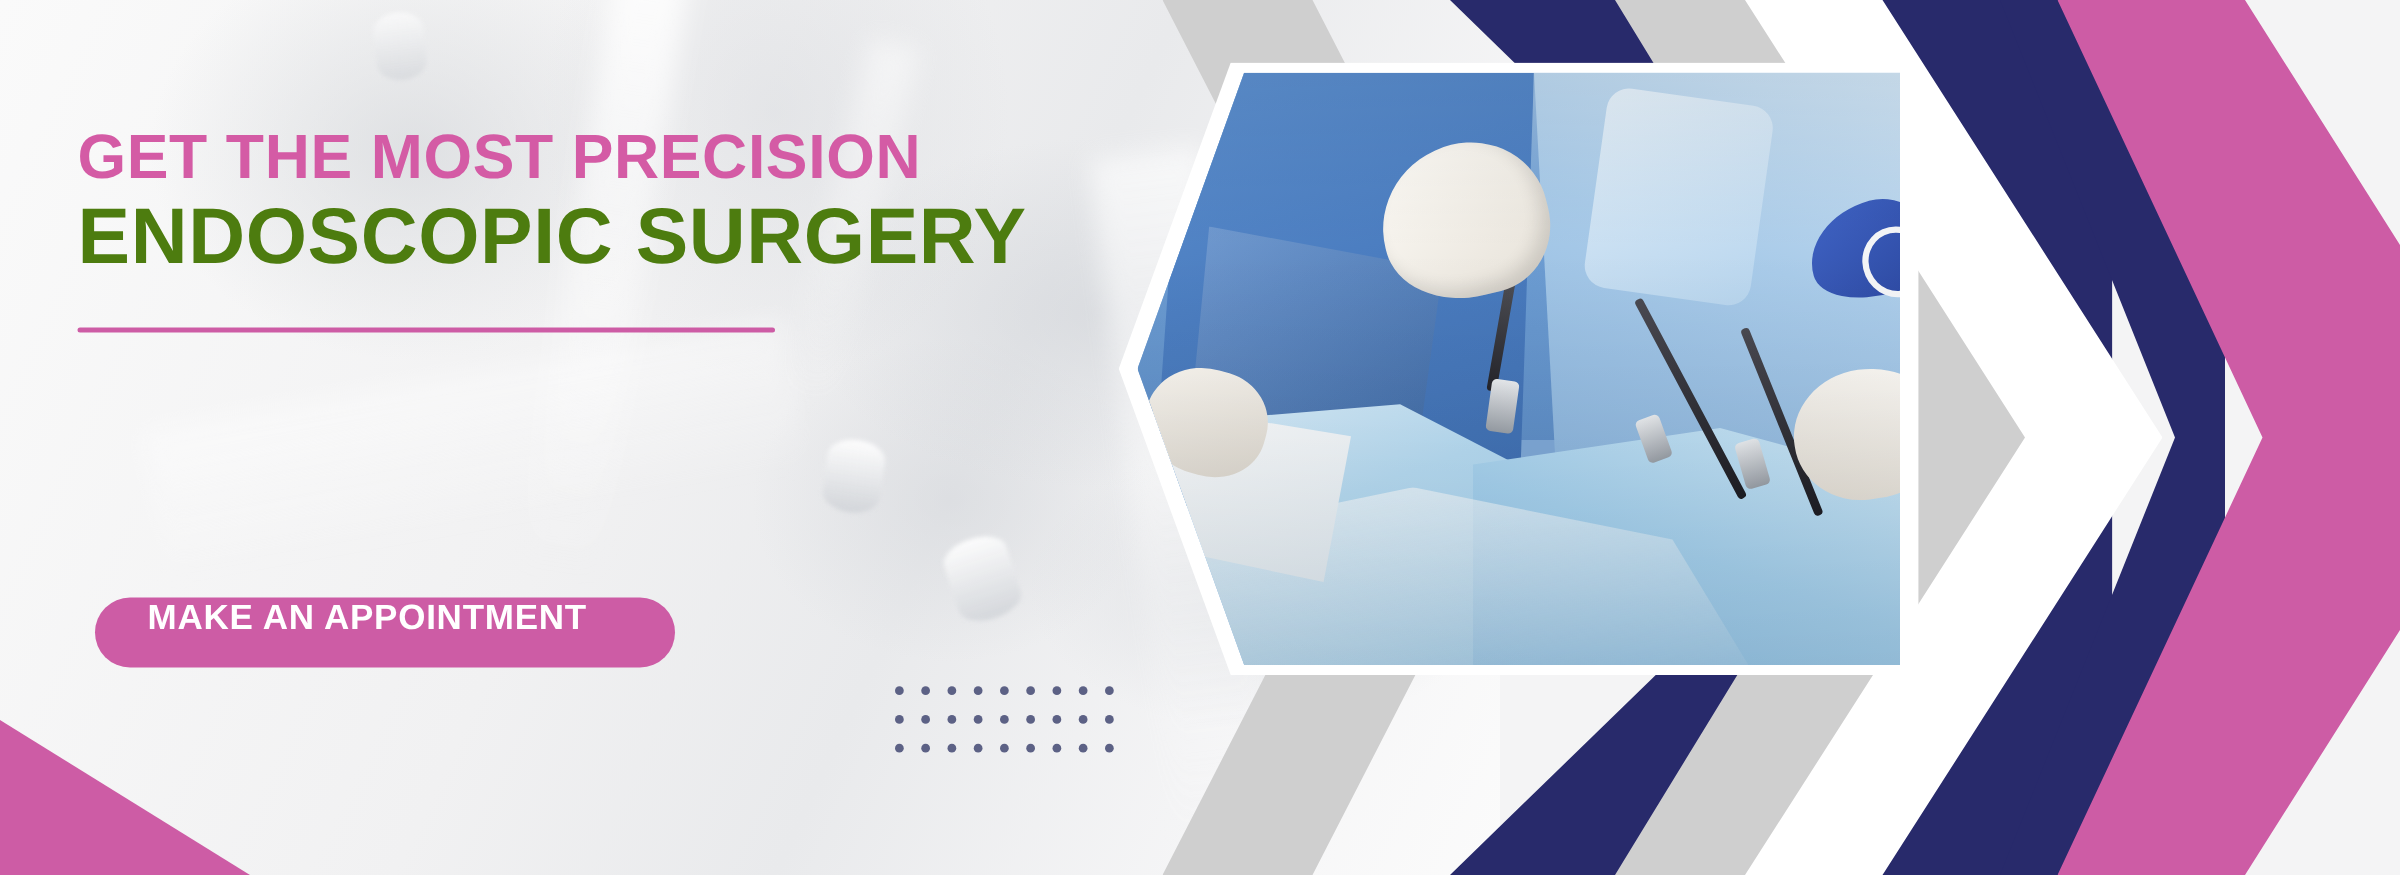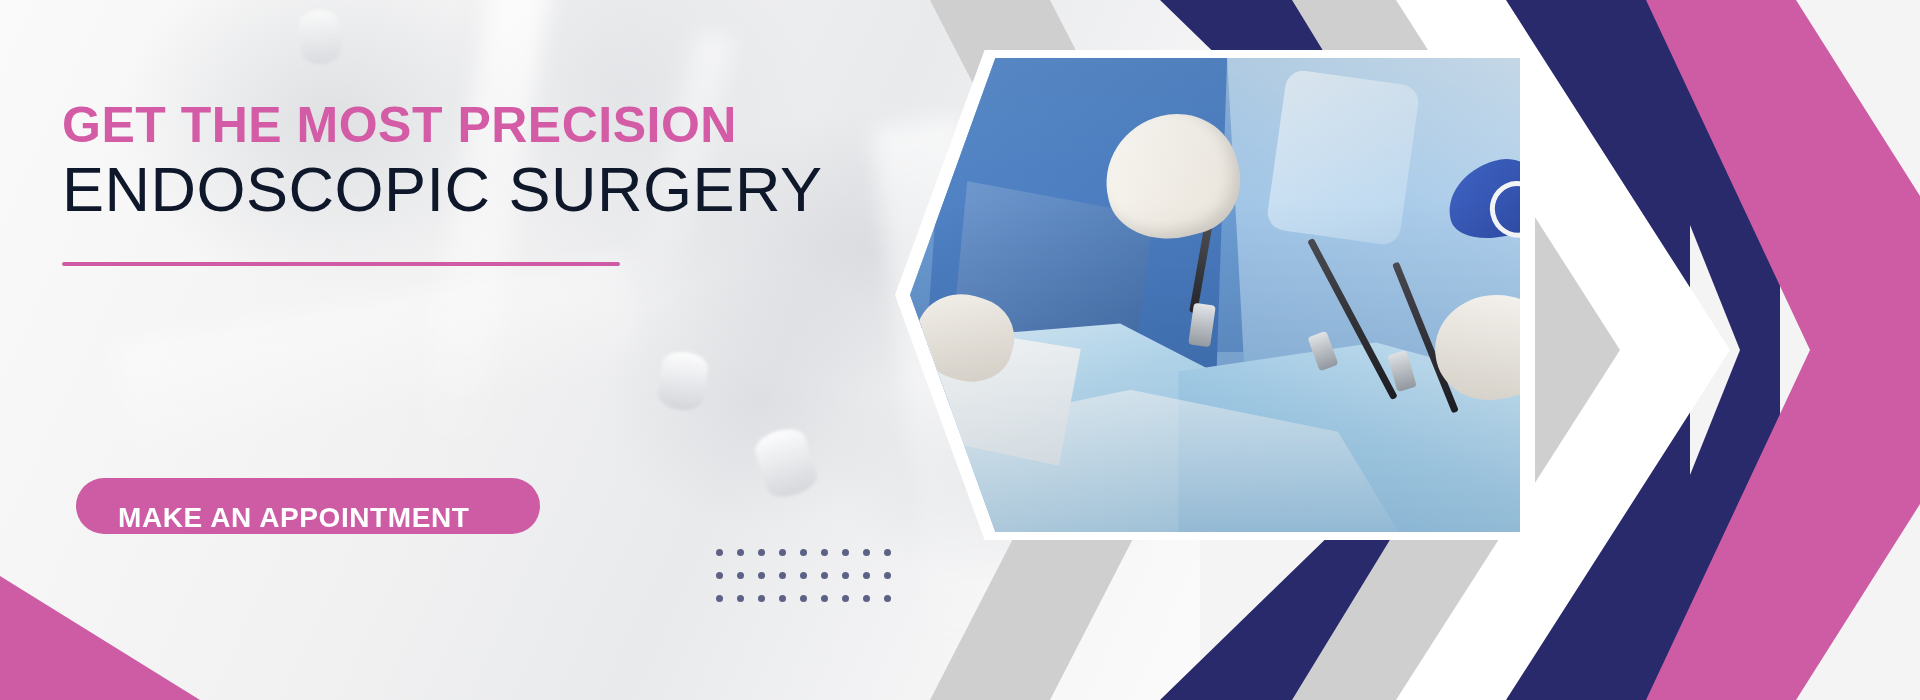--- a/index.html
+++ b/index.html
@@ -171,39 +171,39 @@
   
   .content { position:absolute; left:62px; top:0; width:820px; height:532px; }
 
   .eyebrow {
     position:absolute; left:0; top:100px;
     font-size:50px; font-weight:700; letter-spacing:.5px;
     color:#d45ba5; line-height:1; white-space:nowrap;
   }
   .headline {
     position:absolute; left:0; top:158px;
-    font-size:63px; font-weight:400; letter-spacing:.5px;
-    color:#0f172a; line-height:1; white-space:nowrap;
+    font-size:63px; font-weight:700; letter-spacing:.5px;
+    color:#4d7c0f; line-height:1; white-space:nowrap;
   }
   .rule {
     position:absolute; left:0; top:262px;
     width:558px; height:4px; background:#cd5ca5; border-radius:2px;
   }
   .lede {
     position:absolute; left:0; top:292px; width:740px;
     font-size:29px; font-weight:400; color:#131313;
     line-height:1.32; letter-spacing:.1px;
   }
   .cta {
     position:absolute; left:14px; top:478px;
     width:464px; height:56px; border:none; cursor:pointer;
     background:#cd5ca5; color:#ffffff; border-radius:28px;
     font-family:"Liberation Sans", sans-serif;
     font-size:28px; font-weight:700; letter-spacing:.6px;
-    display:flex; align-items:flex-end; padding-left:42px;
+    display:flex; align-items:flex-start; padding-left:42px;
   }
 
   
   .dots {
     position:absolute; left:716px; top:549px;
     display:grid; grid-template-columns:repeat(9,21px);
     grid-auto-rows:23px;
   }
   .dot { width:7px; height:7px; border-radius:50%; background:#5c6185; }
 </style>

